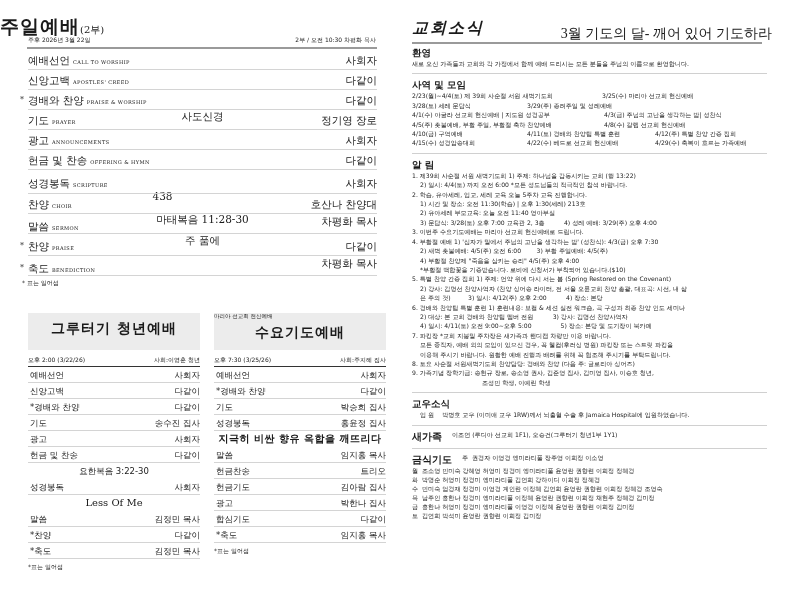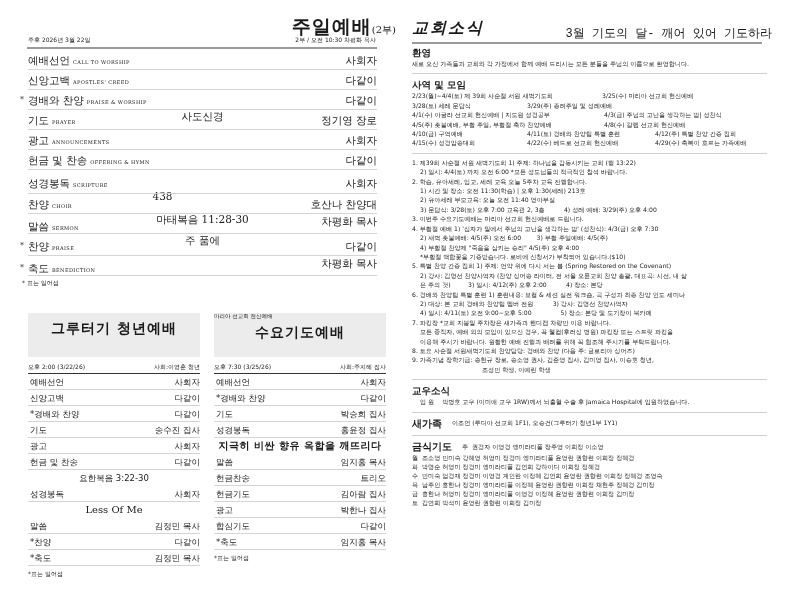--- a/index.html
+++ b/index.html
@@ -3,21 +3,21 @@
 <meta charset="utf-8">
 <style>
   * { box-sizing: border-box; margin: 0; padding: 0; }
   html, body { width: 792px; height: 612px; background: #ffffff; overflow: hidden; }
   body { font-family: "DejaVu Serif", "Liberation Serif", serif; color: #1a1a1a; position: relative; }
   .page { position: absolute; top: 0; width: 396px; height: 612px; }
   .left { left: 0; }
   .right { left: 396px; }
 
   
-  .main-title { position: absolute; left: 0; width: 396px; top: 14px; text-align: right; font-size: 19px; font-weight: bold; letter-spacing: 1px; }
+  .main-title { position: absolute; left: 0; width: 396px; top: 14px; text-align: left; font-size: 19px; font-weight: bold; letter-spacing: 1px; }
   .main-title small { font-size: 10px; font-weight: normal; letter-spacing: 0; }
   .subhead { position: absolute; top: 36px; font-size: 6px; color: #222; font-family: "DejaVu Sans", sans-serif; }
   .subhead.l { left: 28px; }
   .subhead.r { right: 20px; }
   .rule-thick { position: absolute; left: 27px; width: 350px; top: 47px; height: 2px; background: #9a9a9a; }
 
   .svc { position: absolute; left: 28px; width: 349px; }
   .row { position: relative; height: 20px; border-bottom: 1px solid #d4d4d4; font-size: 10.5px; line-height: 20px; }
   .row .ko { position: absolute; left: 0; }
   .row .en { font-size: 5px; letter-spacing: 0.4px; margin-left: 3px; font-variant: small-caps; text-transform: uppercase; }
@@ -25,49 +25,49 @@
   .row .mid.off { left: -40px; }
   .row .right-v { position: absolute; right: 0; }
   .row .star { position: absolute; left: -8px; font-size: 8px; }
   .sect-title { height: 22px; line-height: 22px; text-align: center; font-weight: bold; font-size: 11px; }
   .footnote { font-size: 6px; font-family: "DejaVu Sans", sans-serif; margin-top: 3px; margin-left: -6px; }
 
   
   .sub { position: absolute; top: 313px; width: 172px; }
   .sub.g { left: 28px; }
   .sub.w { left: 214px; }
-  .sub-head { height: 44px; background: #ececec; position: relative; }
+  .sub-head { height: 37px; background: #ececec; position: relative; }
   .sub-head .t { position: absolute; top: 7px; width: 100%; text-align: center; font-size: 14px; font-weight: bold; letter-spacing: 1px; }
   .sub.w .sub-head .tag { position: absolute; left: 0; top: 0; font-size: 5.5px; font-family: "DejaVu Sans", sans-serif; }
   .sub.w .sub-head .t { top: 11px; }
   .sub-meta { height: 17px; border-bottom: 1px solid #333; font-size: 6px; font-family: "DejaVu Sans", sans-serif; position: relative; }
   .sub-meta span { position: absolute; top: 6px; }
   .sub-meta .ml { left: 0; }
   .sub-meta .mr { right: 0; }
   .srow { position: relative; height: 16px; line-height: 16px; font-size: 8.5px; border-bottom: 1px solid #d4d4d4; font-family: "DejaVu Sans", sans-serif; }
   .srow .a { position: absolute; left: 2px; }
   .srow .b { position: absolute; right: 0; }
   .srow.center { text-align: center; border-bottom: none; font-size: 8.5px; }
   .srow.big { font-family: "DejaVu Serif", serif; font-size: 10px; border-bottom: none; }
   .srow.bold { font-weight: bold; font-size: 10px; border-bottom: none; letter-spacing: 0.5px; }
   .sub .footnote { margin-left: 0; margin-top: 4px; }
 
   
   .news-title { position: absolute; left: 16px; top: 18px; font-size: 16px; font-weight: bold; letter-spacing: 2px; font-style: italic; }
-  .news-motto { position: absolute; right: 20px; top: 25px; font-size: 12px; font-family: Liberation Mono, monospace; }
+  .news-motto { position: absolute; right: 20px; top: 25px; font-size: 14px; font-family: Liberation Serif, serif; }
   .rule2 { position: absolute; left: 16px; width: 350px; top: 42px; height: 2px; background: #9a9a9a; }
   .content { position: absolute; left: 16px; width: 355px; top: 46px; font-family: "DejaVu Sans", sans-serif; }
   .h { font-family: "DejaVu Serif", serif; font-weight: bold; font-size: 9.5px; line-height: 13px; }
   .p { font-size: 6.1px; line-height: 9.4px; white-space: nowrap; }
   .p.ind { padding-left: 8px; }
   .p.ind2 { padding-left: 70px; }
   .sep { height: 1px; background: #d0d0d0; margin: 5px 0 4px; }
   .sched { font-size: 6.1px; line-height: 9.4px; white-space: nowrap; }
   .sched span { display: inline-block; }
-  .inline-h { display: flex; align-items: center; gap: 10px; }
+  .inline-h { display: flex; align-items: flex-start; gap: 10px; }
   .inline-h .h { font-size: 10px; }
   .fast .p { line-height: 9px; }
   .fast .d { display: inline-block; width: 10px; }
 </style>
 </head>
 <body>
 
 <div class="page left">
   <div class="main-title">
     <span>주일예배</span><small>(2부)</small>
@@ -264,20 +264,21 @@
 
     <div class="h">사역 및 모임</div>
     <div class="sched"><span style="width:190px">2/23(월)~4/4(토) 제 39회 사순절 서원 새벽기도회</span><span>3/25(수) 마리아 선교회 헌신예배</span></div>
     <div class="sched"><span style="width:115px">3/28(토) 세례 문답식</span><span>3/29(주) 종려주일 및 성례예배</span></div>
     <div class="sched"><span style="width:192px">4/1(수) 아굴라 선교회 헌신예배 | 지도원 성경공부</span><span>4/3(금) 주님의 고난을 생각하는 밤| 성찬식</span></div>
     <div class="sched"><span style="width:192px">4/5(주) 촛불예배, 부활 주일, 부활절 축하 찬양예배</span><span>4/8(수) 갈렙 선교회 헌신예배</span></div>
     <div class="sched"><span style="width:115px">4/10(금) 구역예배</span><span style="width:128px">4/11(토) 경배와 찬양팀 특별 훈련</span><span>4/12(주) 특별 찬양 간증 집회</span></div>
     <div class="sched"><span style="width:115px">4/15(수) 성경암송대회</span><span style="width:128px">4/22(수) 베드로 선교회 헌신예배</span><span>4/29(수) 축복이 흐르는 가족예배</span></div>
     <div class="sep"></div>
 
+    <div class="h">알 림</div>
     <div class="p">1. 제39회 사순절 서원 새벽기도회 1) 주제: 하나님을 감동시키는 교회 (행 13:22)</div>
     <div class="p ind">2) 일시: 4/4(토) 까지 오전 6:00 *모든 성도님들의 적극적인 참석 바랍니다.</div>
     <div class="p">2. 학습, 유아세례, 입교, 세례 교육 오늘 5주차 교육 진행합니다.</div>
     <div class="p ind">1) 시간 및 장소: 오전 11:30(학습) | 오후 1:30(세례)  213호</div>
     <div class="p ind">2) 유아세례 부모교육: 오늘 오전 11:40 영아부실</div>
     <div class="p ind" style="white-space:pre">3) 문답식: 3/28(토) 오후 7:00 교육관 2, 3층          4) 성례 예배: 3/29(주) 오후 4:00</div>
     <div class="p">3. 이번주 수요기도예배는 마리아 선교회 헌신예배로 드립니다.</div>
     <div class="p">4. 부활절 예배 1) '십자가 밑에서 주님의 고난을 생각하는 밤' (성찬식): 4/3(금) 오후 7:30</div>
     <div class="p ind" style="white-space:pre">2) 새벽 촛불예배: 4/5(주) 오전 6:00        3) 부활 주일예배: 4/5(주)</div>
     <div class="p ind">4) 부활절 찬양제 "죽음을 삼키는 승리" 4/5(주) 오후 4:00</div>

